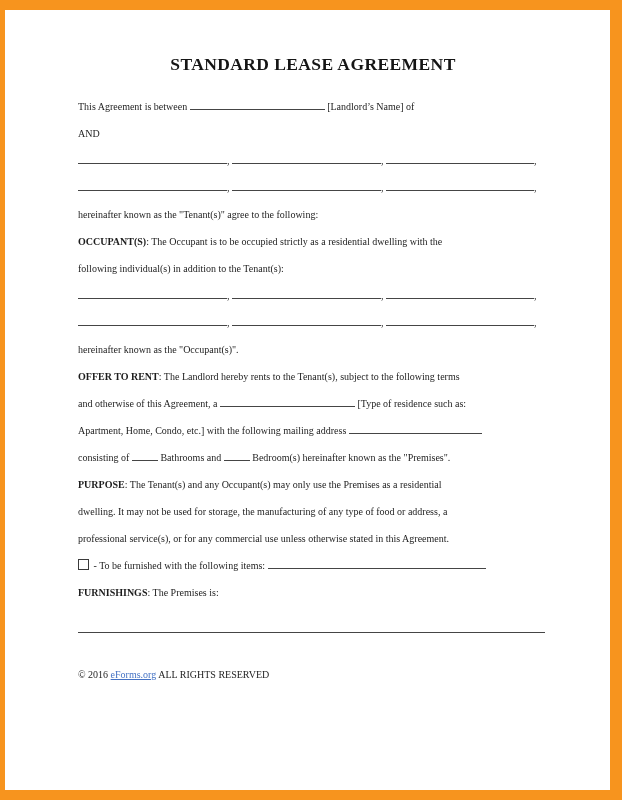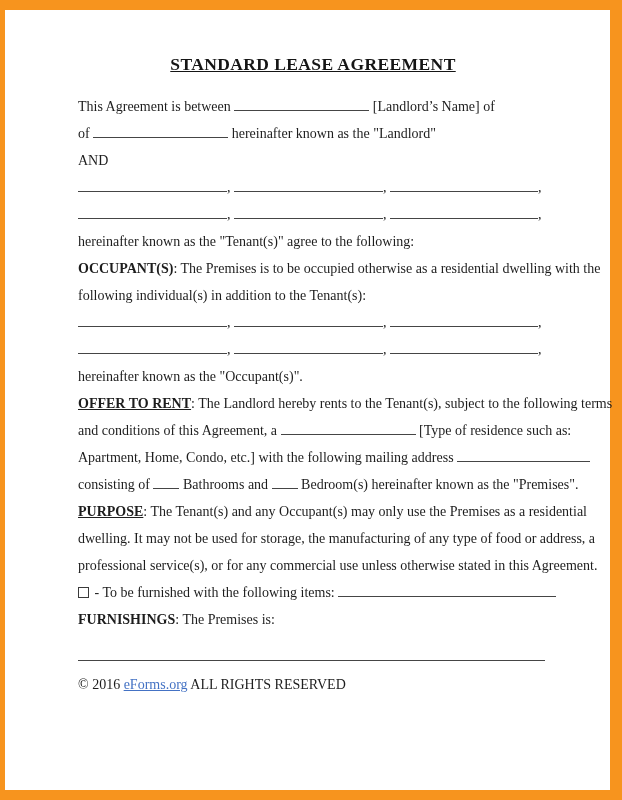--- a/index.html
+++ b/index.html
@@ -10,62 +10,61 @@
   .frame{
     position:absolute;inset:0;background:var(--border-color,#F7941E);
   }
   .sheet{
     position:absolute;left:5px;top:10px;width:605px;height:780px;
     background:var(--page-bg,#fff);box-sizing:border-box;
     padding:44px 62px 0 73px;
   }
   .title{
     margin:0 0 18px 0;text-align:center;font-weight:bold;
-    font-size:17.5px;letter-spacing:.4px;color:#151515;text-decoration:underline;
+    font-size:17.5px;letter-spacing:.4px;color:#151515;
   }
   .line{
     line-height:27px;height:27px;white-space:nowrap;
-    font-size:14px;color:var(--text-color,#1d1d1d);
+    font-size:10px;color:var(--text-color,#1d1d1d);
   }
   .line.spaced{margin-top:10px;}
   .blank{
     display:inline-block;height:12px;
     border-bottom:1px solid var(--blank-color,#454545);
   }
   .bold{font-weight:bold;}
-  .underline{text-decoration:underline;}
+  .underline{}
   .checkbox{
     display:inline-block;width:9px;height:9px;margin-right:2px;
     border:1px solid #3a3a3a;vertical-align:-1px;background:#fff;
   }
   .doclink{
     color:var(--link-color,#4472C4);text-decoration:underline;cursor:pointer;
   }
-  .footer-line{margin-top:1px;}
+  .footer-line{margin-top:18px;}
 </style>
 </head>
 <body style="--border-color: #F7941E; --page-bg: #FFFFFF; --text-color: #1D1D1D; --blank-color: #454545; --link-color: #4472C4;">
 
 <div class="frame">
   <div class="sheet">
     <h1 class="title">STANDARD LEASE AGREEMENT</h1>
     <div id="lines">
         <div class="line"><span class="plain">This Agreement is between </span><span class="blank" style="width: 135px;"></span><span class="plain"> [Landlord’s Name] of</span></div>
-        <div class="line"><span class="plain">of </span><span class="blank" style="width: 135px;"></span><span class="plain"> hereinafter known as the "Landlord"</span></div>
         <div class="line"><span class="plain">AND</span></div>
         <div class="line"><span class="blank" style="width: 149px;"></span><span class="plain">, </span><span class="blank" style="width: 149px;"></span><span class="plain">, </span><span class="blank" style="width: 148px;"></span><span class="plain">,</span></div>
         <div class="line"><span class="blank" style="width: 149px;"></span><span class="plain">, </span><span class="blank" style="width: 149px;"></span><span class="plain">, </span><span class="blank" style="width: 148px;"></span><span class="plain">,</span></div>
         <div class="line"><span class="plain">hereinafter known as the "Tenant(s)" agree to the following:</span></div>
-        <div class="line"><span class="bold">OCCUPANT(S)</span><span class="plain">: The Premises is to be occupied otherwise as a residential dwelling with the</span></div>
+        <div class="line"><span class="bold">OCCUPANT(S)</span><span class="plain">: The Occupant is to be occupied strictly as a residential dwelling with the</span></div>
         <div class="line"><span class="plain">following individual(s) in addition to the Tenant(s):</span></div>
         <div class="line"><span class="blank" style="width: 149px;"></span><span class="plain">, </span><span class="blank" style="width: 149px;"></span><span class="plain">, </span><span class="blank" style="width: 148px;"></span><span class="plain">,</span></div>
         <div class="line"><span class="blank" style="width: 149px;"></span><span class="plain">, </span><span class="blank" style="width: 149px;"></span><span class="plain">, </span><span class="blank" style="width: 148px;"></span><span class="plain">,</span></div>
         <div class="line"><span class="plain">hereinafter known as the "Occupant(s)".</span></div>
         <div class="line"><span class="bold underline">OFFER TO RENT</span><span class="plain">: The Landlord hereby rents to the Tenant(s), subject to the following terms</span></div>
-        <div class="line"><span class="plain">and conditions of this Agreement, a </span><span class="blank" style="width: 135px;"></span><span class="plain"> [Type of residence such as:</span></div>
+        <div class="line"><span class="plain">and otherwise of this Agreement, a </span><span class="blank" style="width: 135px;"></span><span class="plain"> [Type of residence such as:</span></div>
         <div class="line"><span class="plain">Apartment, Home, Condo, etc.] with the following mailing address </span><span class="blank" style="width: 133px;"></span></div>
         <div class="line"><span class="plain">consisting of </span><span class="blank" style="width: 26px;"></span><span class="plain"> Bathrooms and </span><span class="blank" style="width: 26px;"></span><span class="plain"> Bedroom(s) hereinafter known as the "Premises".</span></div>
         <div class="line"><span class="bold underline">PURPOSE</span><span class="plain">: The Tenant(s) and any Occupant(s) may only use the Premises as a residential</span></div>
         <div class="line"><span class="plain">dwelling. It may not be used for storage, the manufacturing of any type of food or address, a</span></div>
         <div class="line"><span class="plain">professional service(s), or for any commercial use unless otherwise stated in this Agreement.</span></div>
         <div class="line"><span class="checkbox"></span><span class="plain"> - To be furnished with the following items: </span><span class="blank" style="width: 218px;"></span></div>
         <div class="line"><span class="bold">FURNISHINGS</span><span class="plain">: The Premises is:</span></div>
         <div class="line spaced"><span class="blank" style="width: 467px;"></span></div>
       </div>
     <div id="footer" class="line footer-line"><span class="plain">© 2016 </span><a class="doclink">eForms.org</a><span class="plain"> ALL RIGHTS RESERVED</span></div>

